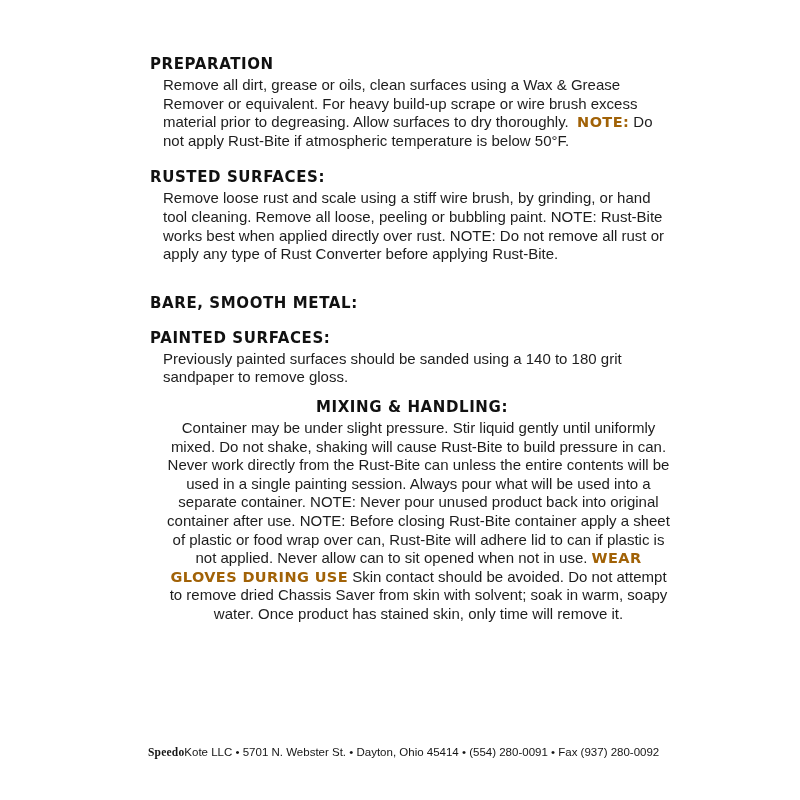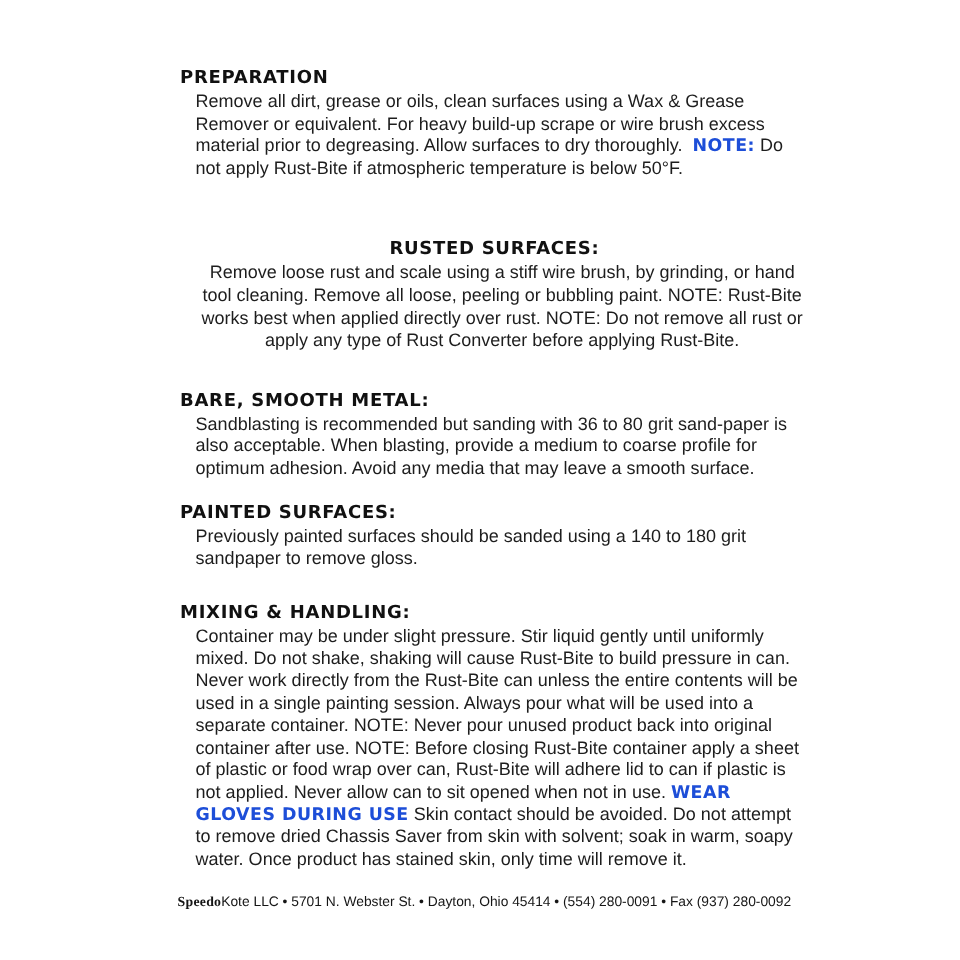--- a/index.html
+++ b/index.html
@@ -16,45 +16,45 @@
     color: #1a1a1a;
     font-family: "Liberation Sans", sans-serif;
   }
   .content {
     position: absolute;
     left: 150px;
     top: 55px;
     width: 524px;
   }
   .doc-section { margin: 0; }
-  .sec-rusted   { margin-top: 48px; text-align: center; }
+  .sec-rusted   { margin-top: 18px; }
   .sec-bare     { margin-top: 30px; }
   .sec-painted  { margin-top: 17px; }
-  .sec-mixing   { margin-top: 25px; }
+  .sec-mixing   { margin-top: 11px; text-align: center; }
   .section-heading {
     margin: 0 0 3px 0;
     font-family: "DejaVu Sans", sans-serif;
     font-weight: 900;
     font-size: 15px;
     letter-spacing: 0.6px;
     color: #111111;
   }
   .section-body {
     margin: 0 0 0 13px;
     font-size: 15px;
     line-height: 18.6px;
     color: #1d1d1d;
   }
   .run { font: inherit; }
   .bold-run {
     font-family: "DejaVu Sans", sans-serif;
     font-weight: 900;
     letter-spacing: 0.4px;
     font-size: 14.5px;
-    color: #1d4ed8;
+    color: #a16207;
   }
   .footer {
     position: absolute;
     left: 148px;
     top: 745px;
     width: 600px;
     font-size: 11.5px;
     line-height: 15px;
     color: #151515;
   }
@@ -81,21 +81,20 @@
       <p class="section-body"><span class="run">Remove all dirt, grease or oils, clean surfaces using a Wax &amp; Grease Remover or equivalent. For heavy build-up scrape or wire brush excess material prior to degreasing. Allow surfaces to dry thoroughly.&nbsp; </span><span class="run bold-run">NOTE:</span><span class="run"> Do not apply Rust-Bite if atmospheric temperature is below 50°F.</span></p>
     </section>
 
     <section class="doc-section sec-rusted">
       <h2 class="section-heading">RUSTED SURFACES:</h2>
       <p class="section-body"><span class="run">Remove loose rust and scale using a stiff wire brush, by grinding, or hand tool cleaning. Remove all loose, peeling or bubbling paint. NOTE: Rust-Bite works best when applied directly over rust. NOTE: Do not remove all rust or apply any type of Rust Converter before applying Rust-Bite.</span></p>
     </section>
 
     <section class="doc-section sec-bare">
       <h2 class="section-heading">BARE, SMOOTH METAL:</h2>
-      <p class="section-body"><span class="run">Sandblasting is recommended but sanding with 36 to 80 grit sand-paper is also acceptable. When blasting, provide a medium to coarse profile for optimum adhesion. Avoid any media that may leave a smooth surface.</span></p>
     </section>
 
     <section class="doc-section sec-painted">
       <h2 class="section-heading">PAINTED SURFACES:</h2>
       <p class="section-body"><span class="run">Previously painted surfaces should be sanded using a 140 to 180 grit sandpaper to remove gloss.</span></p>
     </section>
 
     <section class="doc-section sec-mixing">
       <h2 class="section-heading">MIXING &amp; HANDLING:</h2>
       <p class="section-body"><span class="run">Container may be under slight pressure. Stir liquid gently until uniformly mixed. Do not shake, shaking will cause Rust-Bite to build pressure in can. Never work directly from the Rust-Bite can unless the entire contents will be used in a single painting session. Always pour what will be used into a separate container. NOTE: Never pour unused product back into original container after use. NOTE: Before closing Rust-Bite container apply a sheet of plastic or food wrap over can, Rust-Bite will adhere lid to can if plastic is not applied. Never allow can to sit opened when not in use. </span><span class="run bold-run">WEAR GLOVES DURING USE</span><span class="run"> Skin contact should be avoided. Do not attempt to remove dried Chassis Saver from skin with solvent; soak in warm, soapy water. Once product has stained skin, only time will remove it.</span></p>

